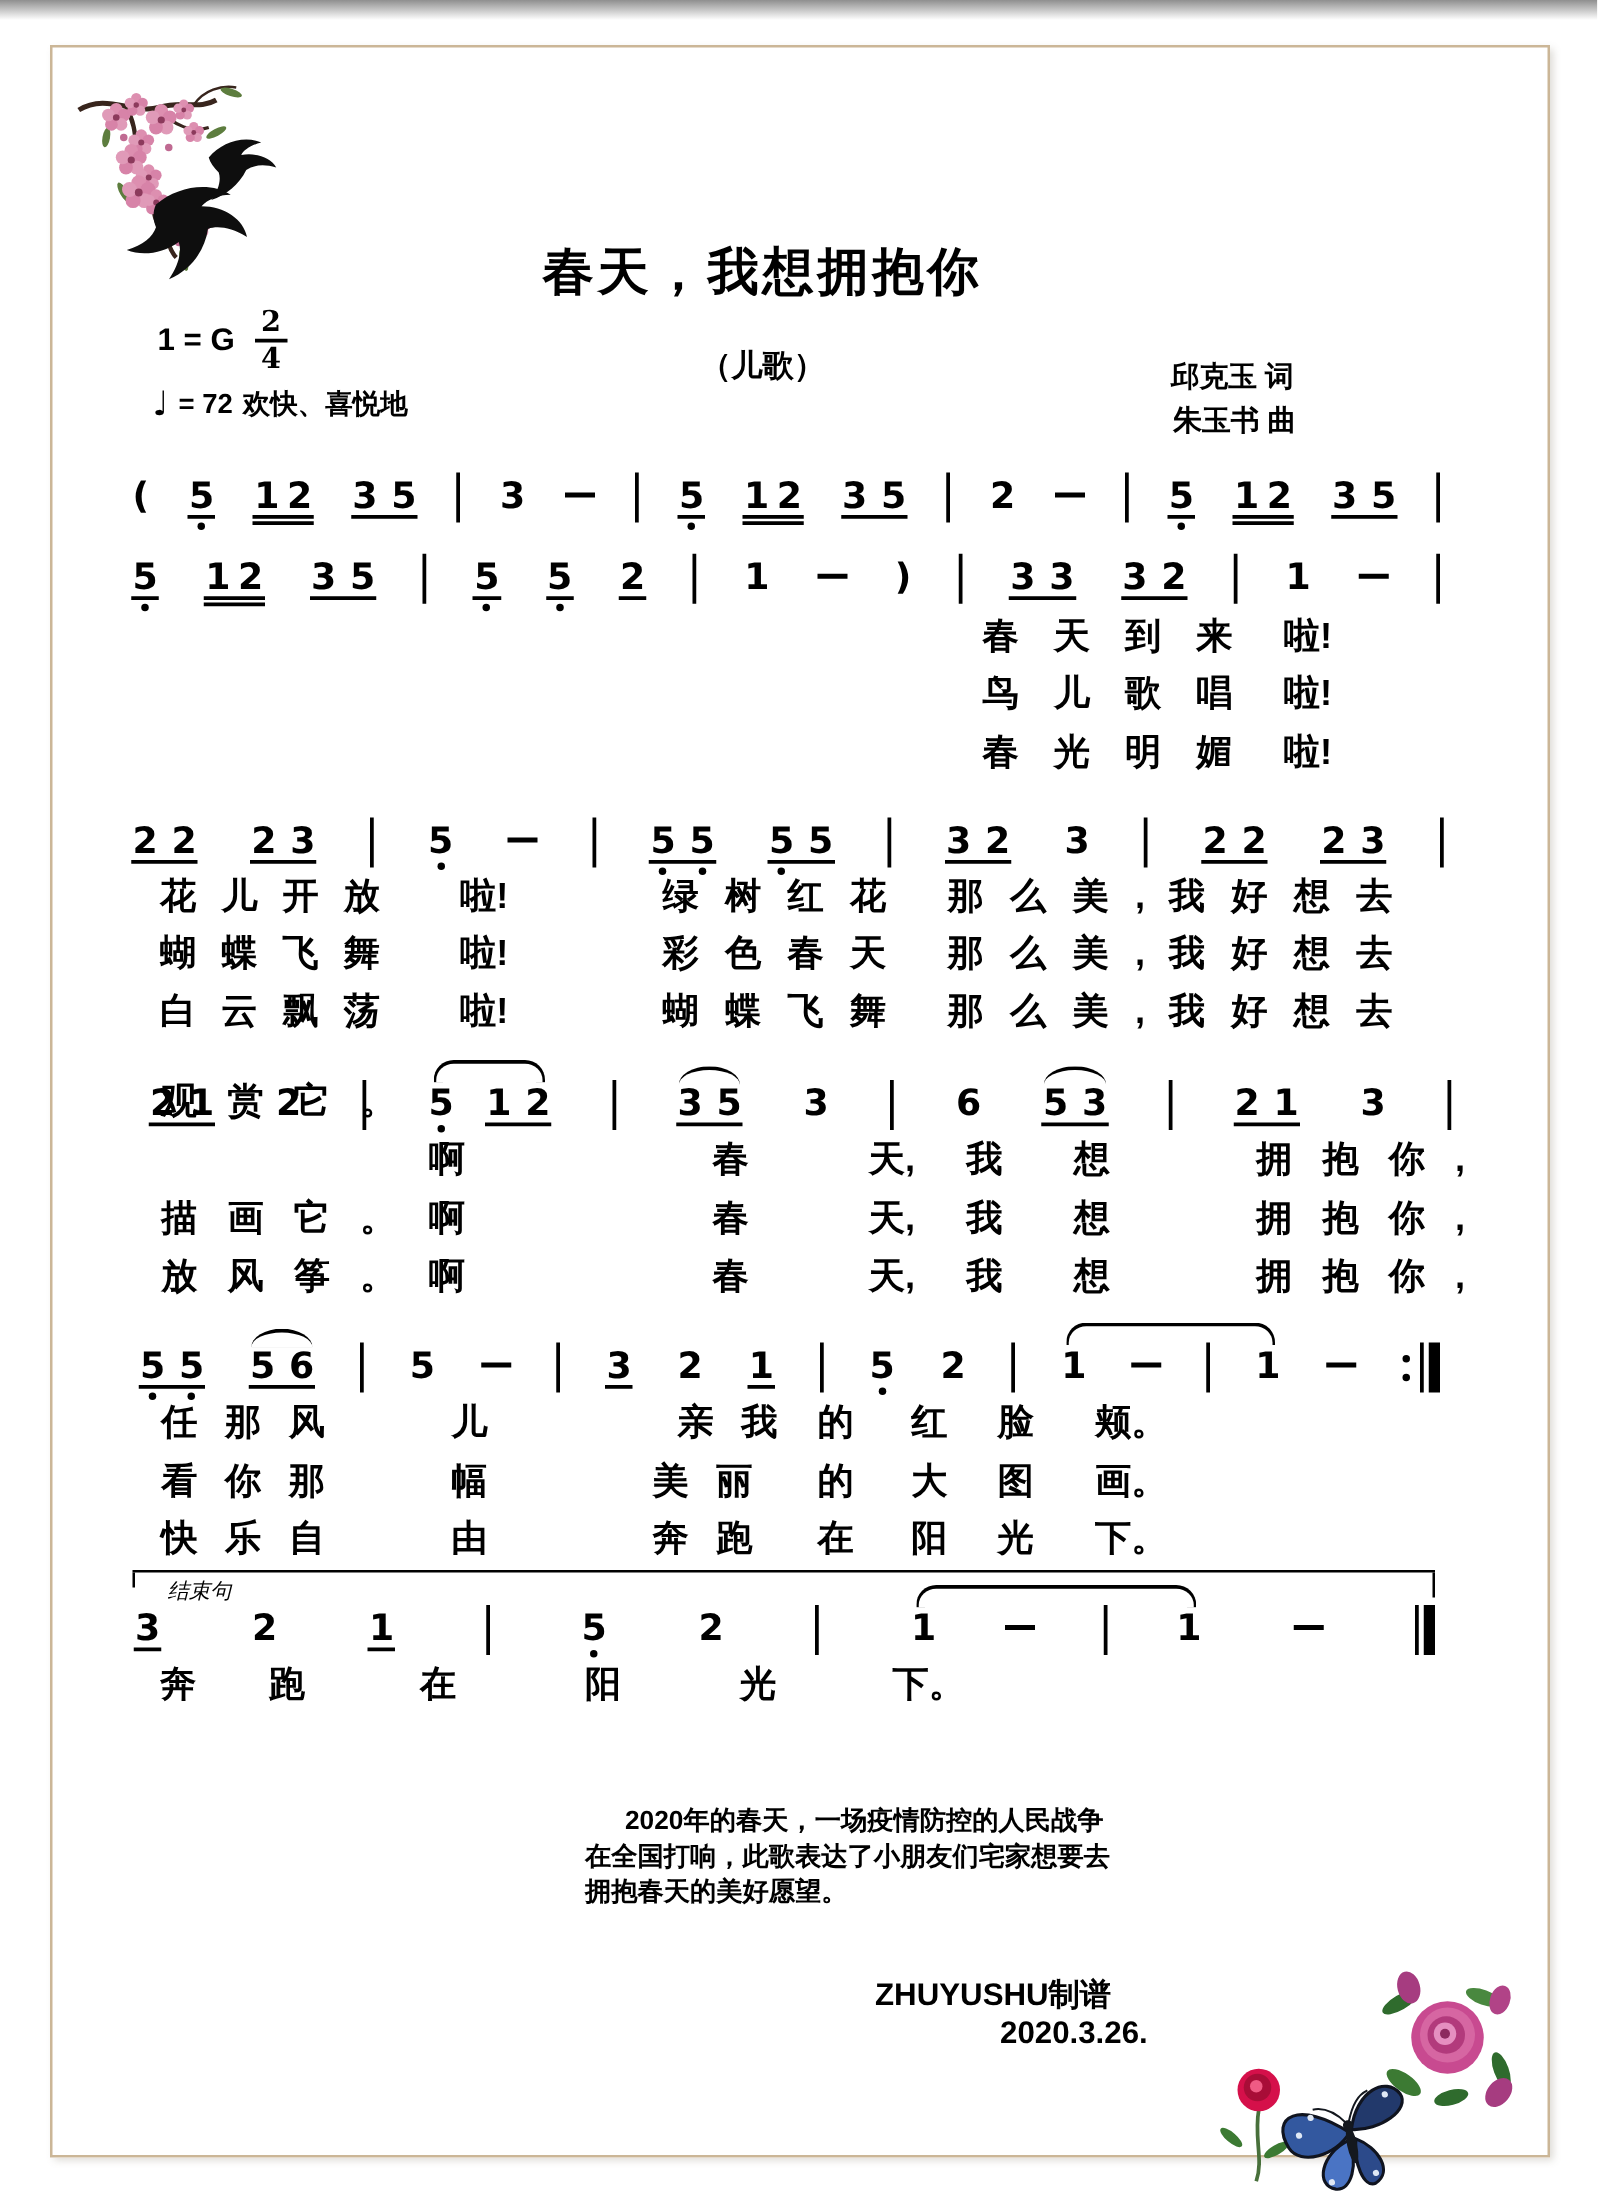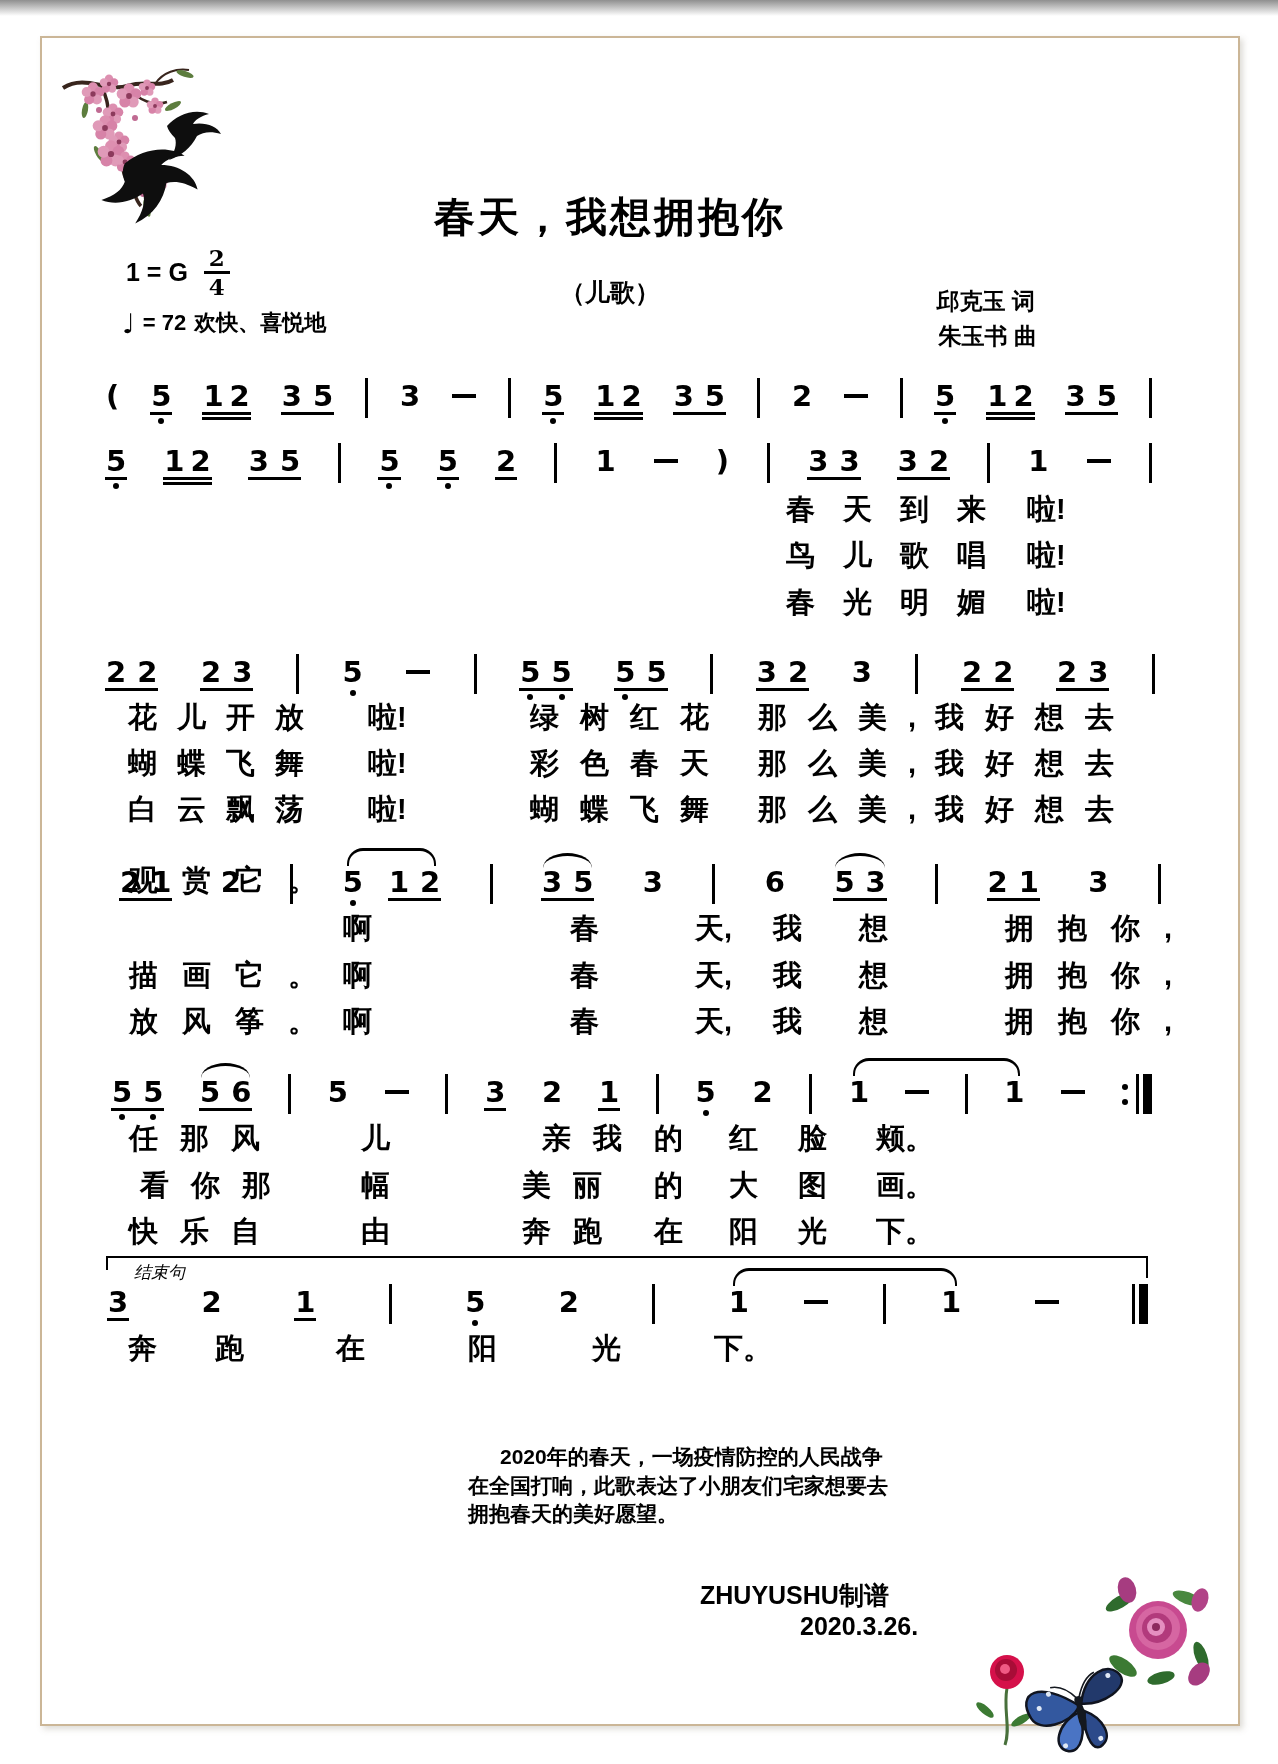--- a/index.html
+++ b/index.html
@@ -487,21 +487,21 @@
       <span class="lyr" style="left: 773px; top: 1007px;">我</span>
       <span class="lyr" style="left: 859px; top: 1007px;">想</span>
       <span class="lyr" style="left: 1005px; top: 1007px; letter-spacing: 24px;">拥抱你,</span>
       <span class="lyr" style="left: 129px; top: 1124px; letter-spacing: 22px;">任那风</span>
       <span class="lyr" style="left: 361px; top: 1124px;">儿</span>
       <span class="lyr" style="left: 522px; top: 1124px; letter-spacing: 22px; margin-left: 20px;">亲我</span>
       <span class="lyr" style="left: 654px; top: 1124px;">的</span>
       <span class="lyr" style="left: 729px; top: 1124px;">红</span>
       <span class="lyr" style="left: 798px; top: 1124px;">脸</span>
       <span class="lyr" style="left: 876px; top: 1124px;">颊。</span>
-      <span class="lyr" style="left: 140px; top: 1171px; letter-spacing: 22px; text-align: center;">看你那</span>
+      <span class="lyr" style="left: 129px; top: 1171px; letter-spacing: 22px; text-align: center;">看你那</span>
       <span class="lyr" style="left: 361px; top: 1171px;">幅</span>
       <span class="lyr" style="left: 522px; top: 1171px; letter-spacing: 22px;">美丽</span>
       <span class="lyr" style="left: 654px; top: 1171px;">的</span>
       <span class="lyr" style="left: 729px; top: 1171px;">大</span>
       <span class="lyr" style="left: 798px; top: 1171px;">图</span>
       <span class="lyr" style="left: 876px; top: 1171px;">画。</span>
       <span class="lyr" style="left: 129px; top: 1217px; letter-spacing: 22px;">快乐自</span>
       <span class="lyr" style="left: 361px; top: 1217px;">由</span>
       <span class="lyr" style="left: 522px; top: 1217px; letter-spacing: 22px;">奔跑</span>
       <span class="lyr" style="left: 654px; top: 1217px;">在</span>

